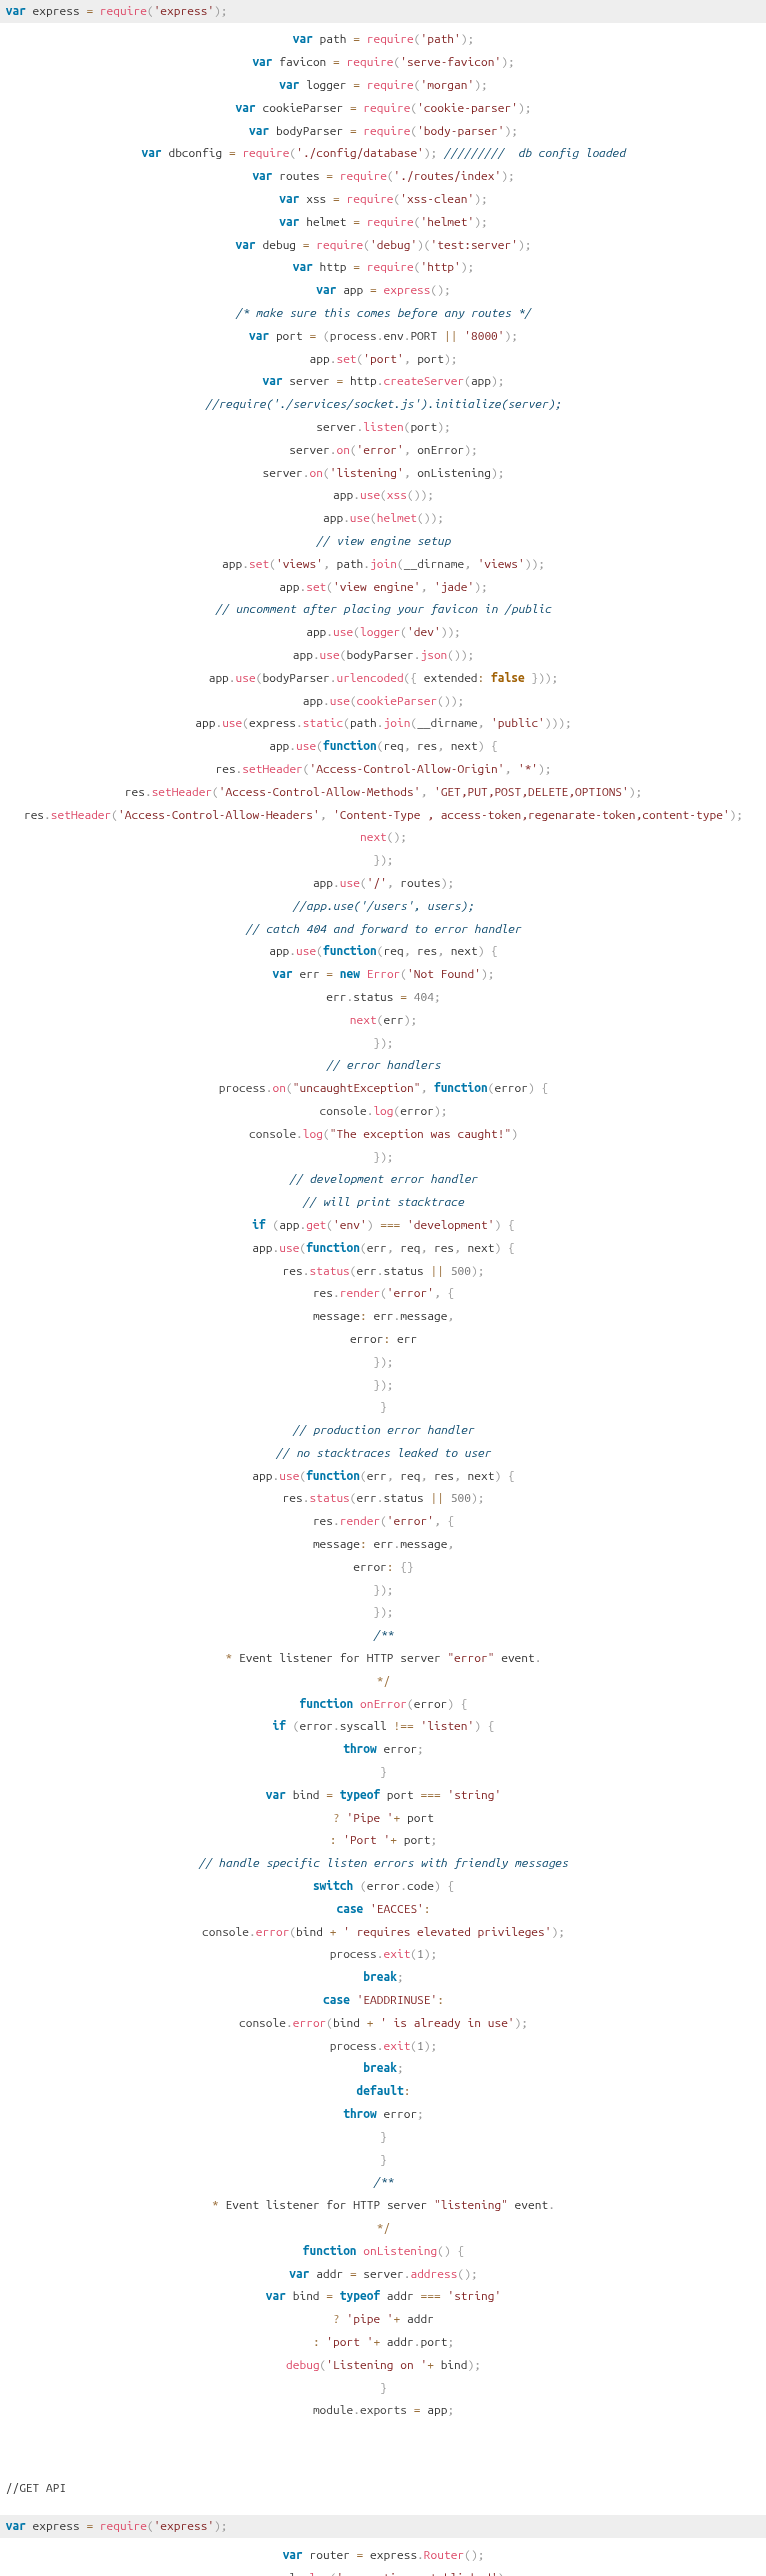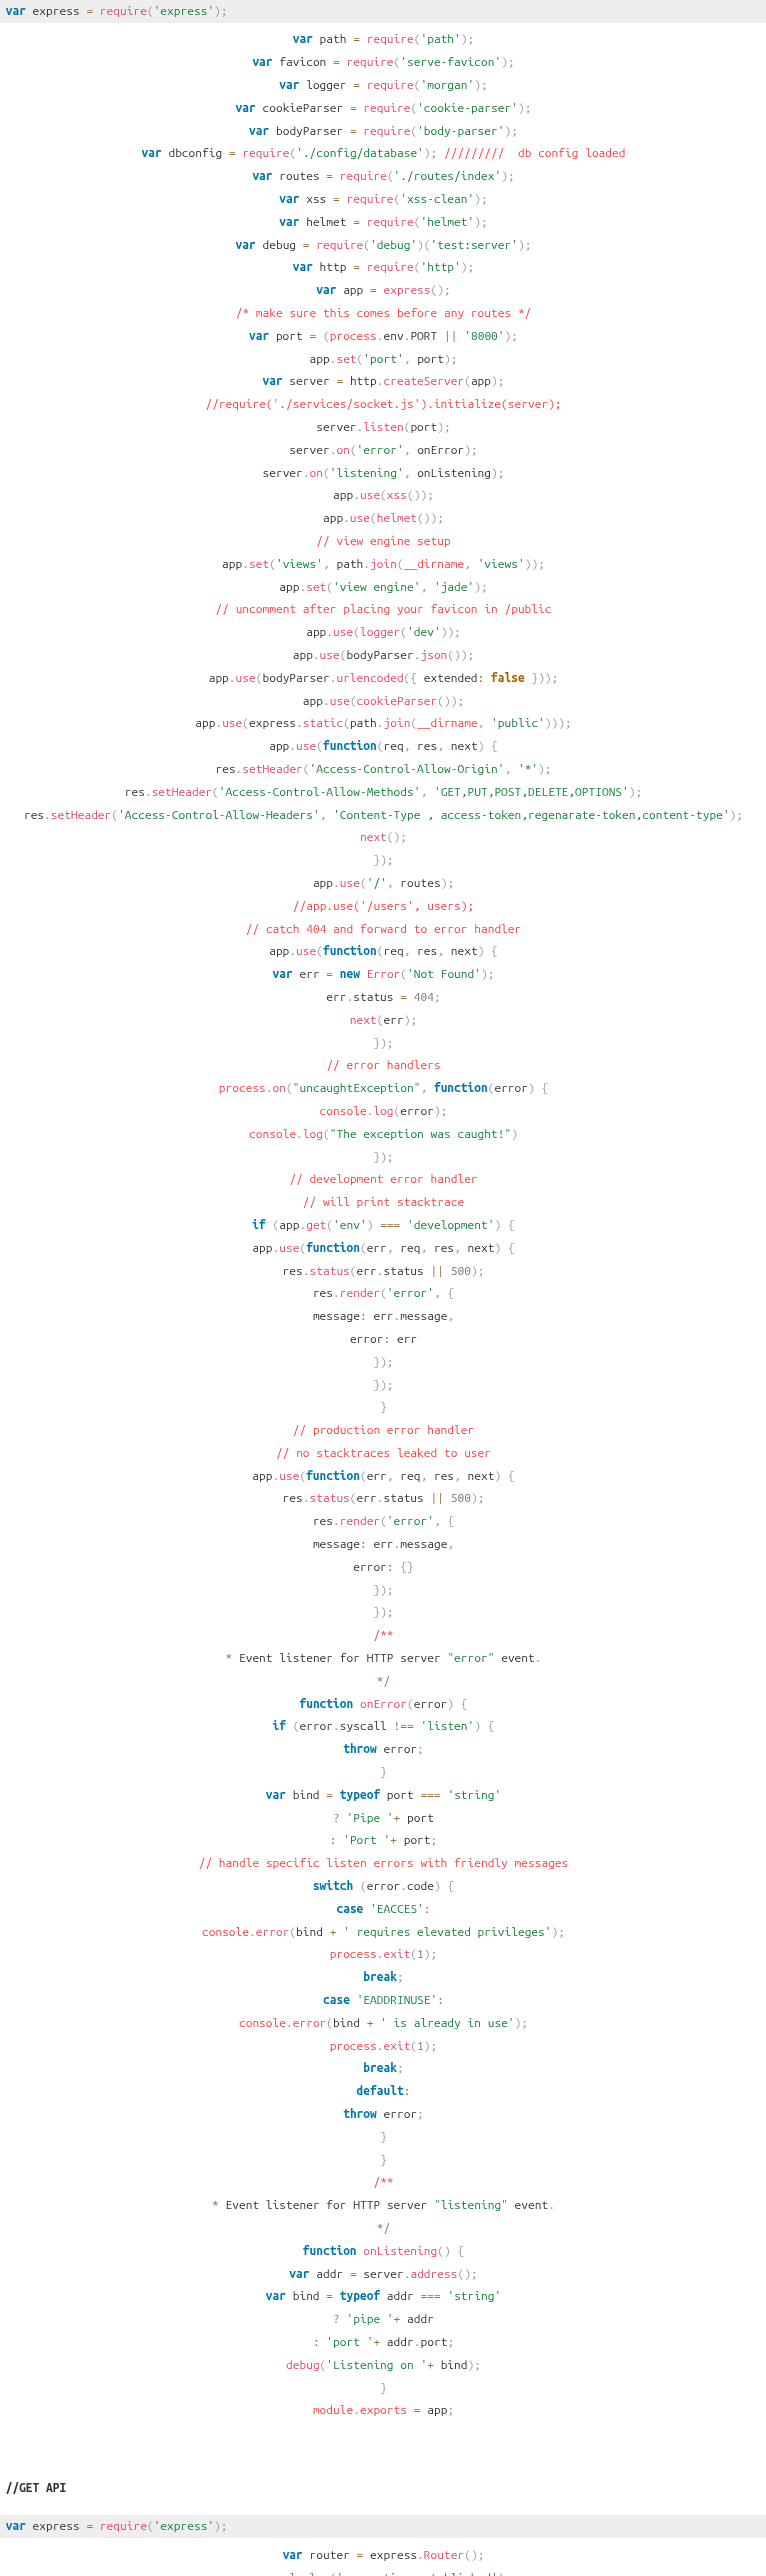--- a/index.html
+++ b/index.html
@@ -22,32 +22,32 @@
   .code-block {
     padding: 3.8px 5.7px 3.8px 5.7px;
     white-space: pre;
     margin-bottom: 14px;
     text-align: center;
   }
   .spacer { height: 24px; background: #fff; }
   .spacer-small { height: 9.5px; background: #fff; }
   .heading {
     padding: 3.8px 5.7px;
-    font-weight: bold;
+    font-weight: normal;
     color: #333;
     margin-bottom: 11.4px;
   }
   
   .kw  { color: #0077aa; font-weight: bold; }   
-  .str { color: #15803d; }                      
+  .str { color: #7f1d1d; }                      
   .num { color: #737373; }                      
   .fn  { color: #dd4a68; }                      
-  .cm  { color: #ef4444; }  
+  .cm  { color: #0c4a6e; font-style: italic; }  
   .id  { color: #333; }                         
-  .glb { color: #ef4444; }                      
+  .glb { color: #404040; }                      
   .pn  { color: #999; }                         
   .op  { color: #9a6e3a; }                      
   .bool{ color: #a16207; font-weight: bold; }   
 </style>
 </head>
 <body>
 
 <div class="highlight-block"><span><span class="kw">var</span> <span class="id">express</span> <span class="op">=</span> <span class="fn">require</span><span class="pn">(</span><span class="str">'express'</span><span class="pn">)</span><span class="pn">;</span></span></div>
 <div class="code-block" id="code1"><div><span class="kw">var</span> <span class="id">path</span> <span class="op">=</span> <span class="fn">require</span><span class="pn">(</span><span class="str">'path'</span><span class="pn">)</span><span class="pn">;</span></div><div><span class="kw">var</span> <span class="id">favicon</span> <span class="op">=</span> <span class="fn">require</span><span class="pn">(</span><span class="str">'serve-favicon'</span><span class="pn">)</span><span class="pn">;</span></div><div><span class="kw">var</span> <span class="id">logger</span> <span class="op">=</span> <span class="fn">require</span><span class="pn">(</span><span class="str">'morgan'</span><span class="pn">)</span><span class="pn">;</span></div><div><span class="kw">var</span> <span class="id">cookieParser</span> <span class="op">=</span> <span class="fn">require</span><span class="pn">(</span><span class="str">'cookie-parser'</span><span class="pn">)</span><span class="pn">;</span></div><div><span class="kw">var</span> <span class="id">bodyParser</span> <span class="op">=</span> <span class="fn">require</span><span class="pn">(</span><span class="str">'body-parser'</span><span class="pn">)</span><span class="pn">;</span></div><div><span class="kw">var</span> <span class="id">dbconfig</span> <span class="op">=</span> <span class="fn">require</span><span class="pn">(</span><span class="str">'./config/database'</span><span class="pn">)</span><span class="pn">;</span> <span class="cm">/////////  db config loaded</span></div><div><span class="kw">var</span> <span class="id">routes</span> <span class="op">=</span> <span class="fn">require</span><span class="pn">(</span><span class="str">'./routes/index'</span><span class="pn">)</span><span class="pn">;</span></div><div><span class="kw">var</span> <span class="id">xss</span> <span class="op">=</span> <span class="fn">require</span><span class="pn">(</span><span class="str">'xss-clean'</span><span class="pn">)</span><span class="pn">;</span></div><div><span class="kw">var</span> <span class="id">helmet</span> <span class="op">=</span> <span class="fn">require</span><span class="pn">(</span><span class="str">'helmet'</span><span class="pn">)</span><span class="pn">;</span></div><div><span class="kw">var</span> <span class="id">debug</span> <span class="op">=</span> <span class="fn">require</span><span class="pn">(</span><span class="str">'debug'</span><span class="pn">)</span><span class="pn">(</span><span class="str">'test:server'</span><span class="pn">)</span><span class="pn">;</span></div><div><span class="kw">var</span> <span class="id">http</span> <span class="op">=</span> <span class="fn">require</span><span class="pn">(</span><span class="str">'http'</span><span class="pn">)</span><span class="pn">;</span></div><div><span class="kw">var</span> <span class="id">app</span> <span class="op">=</span> <span class="fn">express</span><span class="pn">(</span><span class="pn">)</span><span class="pn">;</span></div><div><span class="cm">/* make sure this comes before any routes */</span></div><div><span class="kw">var</span> <span class="id">port</span> <span class="op">=</span> <span class="pn">(</span><span class="glb">process</span><span class="pn">.</span><span class="id">env</span><span class="pn">.</span><span class="id">PORT</span> <span class="op">|</span><span class="op">|</span> <span class="str">'8000'</span><span class="pn">)</span><span class="pn">;</span></div><div><span class="id">app</span><span class="pn">.</span><span class="fn">set</span><span class="pn">(</span><span class="str">'port'</span><span class="pn">,</span> <span class="id">port</span><span class="pn">)</span><span class="pn">;</span></div><div><span class="kw">var</span> <span class="id">server</span> <span class="op">=</span> <span class="id">http</span><span class="pn">.</span><span class="fn">createServer</span><span class="pn">(</span><span class="id">app</span><span class="pn">)</span><span class="pn">;</span></div><div><span class="cm">//require('./services/socket.js').initialize(server);</span></div><div><span class="id">server</span><span class="pn">.</span><span class="fn">listen</span><span class="pn">(</span><span class="id">port</span><span class="pn">)</span><span class="pn">;</span></div><div><span class="id">server</span><span class="pn">.</span><span class="fn">on</span><span class="pn">(</span><span class="str">'error'</span><span class="pn">,</span> <span class="id">onError</span><span class="pn">)</span><span class="pn">;</span></div><div><span class="id">server</span><span class="pn">.</span><span class="fn">on</span><span class="pn">(</span><span class="str">'listening'</span><span class="pn">,</span> <span class="id">onListening</span><span class="pn">)</span><span class="pn">;</span></div><div><span class="id">app</span><span class="pn">.</span><span class="fn">use</span><span class="pn">(</span><span class="fn">xss</span><span class="pn">(</span><span class="pn">)</span><span class="pn">)</span><span class="pn">;</span></div><div><span class="id">app</span><span class="pn">.</span><span class="fn">use</span><span class="pn">(</span><span class="fn">helmet</span><span class="pn">(</span><span class="pn">)</span><span class="pn">)</span><span class="pn">;</span></div><div><span class="cm">// view engine setup</span></div><div><span class="id">app</span><span class="pn">.</span><span class="fn">set</span><span class="pn">(</span><span class="str">'views'</span><span class="pn">,</span> <span class="id">path</span><span class="pn">.</span><span class="fn">join</span><span class="pn">(</span><span class="glb">__dirname</span><span class="pn">,</span> <span class="str">'views'</span><span class="pn">)</span><span class="pn">)</span><span class="pn">;</span></div><div><span class="id">app</span><span class="pn">.</span><span class="fn">set</span><span class="pn">(</span><span class="str">'view engine'</span><span class="pn">,</span> <span class="str">'jade'</span><span class="pn">)</span><span class="pn">;</span></div><div><span class="cm">// uncomment after placing your favicon in /public</span></div><div><span class="id">app</span><span class="pn">.</span><span class="fn">use</span><span class="pn">(</span><span class="fn">logger</span><span class="pn">(</span><span class="str">'dev'</span><span class="pn">)</span><span class="pn">)</span><span class="pn">;</span></div><div><span class="id">app</span><span class="pn">.</span><span class="fn">use</span><span class="pn">(</span><span class="id">bodyParser</span><span class="pn">.</span><span class="fn">json</span><span class="pn">(</span><span class="pn">)</span><span class="pn">)</span><span class="pn">;</span></div><div><span class="id">app</span><span class="pn">.</span><span class="fn">use</span><span class="pn">(</span><span class="id">bodyParser</span><span class="pn">.</span><span class="fn">urlencoded</span><span class="pn">(</span><span class="pn">{</span> <span class="id">extended</span><span class="op">:</span> <span class="bool">false</span> <span class="pn">}</span><span class="pn">)</span><span class="pn">)</span><span class="pn">;</span></div><div><span class="id">app</span><span class="pn">.</span><span class="fn">use</span><span class="pn">(</span><span class="fn">cookieParser</span><span class="pn">(</span><span class="pn">)</span><span class="pn">)</span><span class="pn">;</span></div><div><span class="id">app</span><span class="pn">.</span><span class="fn">use</span><span class="pn">(</span><span class="id">express</span><span class="pn">.</span><span class="fn">static</span><span class="pn">(</span><span class="id">path</span><span class="pn">.</span><span class="fn">join</span><span class="pn">(</span><span class="glb">__dirname</span><span class="pn">,</span> <span class="str">'public'</span><span class="pn">)</span><span class="pn">)</span><span class="pn">)</span><span class="pn">;</span></div><div><span class="id">app</span><span class="pn">.</span><span class="fn">use</span><span class="pn">(</span><span class="kw">function</span><span class="pn">(</span><span class="id">req</span><span class="pn">,</span> <span class="id">res</span><span class="pn">,</span> <span class="id">next</span><span class="pn">)</span> <span class="pn">{</span></div><div><span class="id">res</span><span class="pn">.</span><span class="fn">setHeader</span><span class="pn">(</span><span class="str">'Access-Control-Allow-Origin'</span><span class="pn">,</span> <span class="str">'*'</span><span class="pn">)</span><span class="pn">;</span></div><div><span class="id">res</span><span class="pn">.</span><span class="fn">setHeader</span><span class="pn">(</span><span class="str">'Access-Control-Allow-Methods'</span><span class="pn">,</span> <span class="str">'GET,PUT,POST,DELETE,OPTIONS'</span><span class="pn">)</span><span class="pn">;</span></div><div><span class="id">res</span><span class="pn">.</span><span class="fn">setHeader</span><span class="pn">(</span><span class="str">'Access-Control-Allow-Headers'</span><span class="pn">,</span> <span class="str">'Content-Type , access-token,regenarate-token,content-type'</span><span class="pn">)</span><span class="pn">;</span></div><div><span class="fn">next</span><span class="pn">(</span><span class="pn">)</span><span class="pn">;</span></div><div><span class="pn">}</span><span class="pn">)</span><span class="pn">;</span></div><div><span class="id">app</span><span class="pn">.</span><span class="fn">use</span><span class="pn">(</span><span class="str">'/'</span><span class="pn">,</span> <span class="id">routes</span><span class="pn">)</span><span class="pn">;</span></div><div><span class="cm">//app.use('/users', users);</span></div><div><span class="cm">// catch 404 and forward to error handler</span></div><div><span class="id">app</span><span class="pn">.</span><span class="fn">use</span><span class="pn">(</span><span class="kw">function</span><span class="pn">(</span><span class="id">req</span><span class="pn">,</span> <span class="id">res</span><span class="pn">,</span> <span class="id">next</span><span class="pn">)</span> <span class="pn">{</span></div><div><span class="kw">var</span> <span class="id">err</span> <span class="op">=</span> <span class="kw">new</span> <span class="fn">Error</span><span class="pn">(</span><span class="str">'Not Found'</span><span class="pn">)</span><span class="pn">;</span></div><div><span class="id">err</span><span class="pn">.</span><span class="id">status</span> <span class="op">=</span> <span class="num">404</span><span class="pn">;</span></div><div><span class="fn">next</span><span class="pn">(</span><span class="id">err</span><span class="pn">)</span><span class="pn">;</span></div><div><span class="pn">}</span><span class="pn">)</span><span class="pn">;</span></div><div><span class="cm">// error handlers</span></div><div><span class="glb">process</span><span class="pn">.</span><span class="fn">on</span><span class="pn">(</span><span class="str">"uncaughtException"</span><span class="pn">,</span> <span class="kw">function</span><span class="pn">(</span><span class="id">error</span><span class="pn">)</span> <span class="pn">{</span></div><div><span class="glb">console</span><span class="pn">.</span><span class="fn">log</span><span class="pn">(</span><span class="id">error</span><span class="pn">)</span><span class="pn">;</span></div><div><span class="glb">console</span><span class="pn">.</span><span class="fn">log</span><span class="pn">(</span><span class="str">"The exception was caught!"</span><span class="pn">)</span></div><div><span class="pn">}</span><span class="pn">)</span><span class="pn">;</span></div><div><span class="cm">// development error handler</span></div><div><span class="cm">// will print stacktrace</span></div><div><span class="kw">if</span> <span class="pn">(</span><span class="id">app</span><span class="pn">.</span><span class="fn">get</span><span class="pn">(</span><span class="str">'env'</span><span class="pn">)</span> <span class="op">=</span><span class="op">=</span><span class="op">=</span> <span class="str">'development'</span><span class="pn">)</span> <span class="pn">{</span></div><div><span class="id">app</span><span class="pn">.</span><span class="fn">use</span><span class="pn">(</span><span class="kw">function</span><span class="pn">(</span><span class="id">err</span><span class="pn">,</span> <span class="id">req</span><span class="pn">,</span> <span class="id">res</span><span class="pn">,</span> <span class="id">next</span><span class="pn">)</span> <span class="pn">{</span></div><div><span class="id">res</span><span class="pn">.</span><span class="fn">status</span><span class="pn">(</span><span class="id">err</span><span class="pn">.</span><span class="id">status</span> <span class="op">|</span><span class="op">|</span> <span class="num">500</span><span class="pn">)</span><span class="pn">;</span></div><div><span class="id">res</span><span class="pn">.</span><span class="fn">render</span><span class="pn">(</span><span class="str">'error'</span><span class="pn">,</span> <span class="pn">{</span></div><div><span class="id">message</span><span class="op">:</span> <span class="id">err</span><span class="pn">.</span><span class="id">message</span><span class="pn">,</span></div><div><span class="id">error</span><span class="op">:</span> <span class="id">err</span></div><div><span class="pn">}</span><span class="pn">)</span><span class="pn">;</span></div><div><span class="pn">}</span><span class="pn">)</span><span class="pn">;</span></div><div><span class="pn">}</span></div><div><span class="cm">// production error handler</span></div><div><span class="cm">// no stacktraces leaked to user</span></div><div><span class="id">app</span><span class="pn">.</span><span class="fn">use</span><span class="pn">(</span><span class="kw">function</span><span class="pn">(</span><span class="id">err</span><span class="pn">,</span> <span class="id">req</span><span class="pn">,</span> <span class="id">res</span><span class="pn">,</span> <span class="id">next</span><span class="pn">)</span> <span class="pn">{</span></div><div><span class="id">res</span><span class="pn">.</span><span class="fn">status</span><span class="pn">(</span><span class="id">err</span><span class="pn">.</span><span class="id">status</span> <span class="op">|</span><span class="op">|</span> <span class="num">500</span><span class="pn">)</span><span class="pn">;</span></div><div><span class="id">res</span><span class="pn">.</span><span class="fn">render</span><span class="pn">(</span><span class="str">'error'</span><span class="pn">,</span> <span class="pn">{</span></div><div><span class="id">message</span><span class="op">:</span> <span class="id">err</span><span class="pn">.</span><span class="id">message</span><span class="pn">,</span></div><div><span class="id">error</span><span class="op">:</span> <span class="pn">{</span><span class="pn">}</span></div><div><span class="pn">}</span><span class="pn">)</span><span class="pn">;</span></div><div><span class="pn">}</span><span class="pn">)</span><span class="pn">;</span></div><div><span class="cm">/**</span></div><div><span class="op">*</span> <span class="id">Event</span> <span class="id">listener</span> <span class="id">for</span> <span class="id">HTTP</span> <span class="id">server</span> <span class="str">"error"</span> <span class="id">event</span><span class="pn">.</span></div><div><span class="op">*</span><span class="op">/</span></div><div><span class="kw">function</span> <span class="fn">onError</span><span class="pn">(</span><span class="id">error</span><span class="pn">)</span> <span class="pn">{</span></div><div><span class="kw">if</span> <span class="pn">(</span><span class="id">error</span><span class="pn">.</span><span class="id">syscall</span> <span class="op">!</span><span class="op">=</span><span class="op">=</span> <span class="str">'listen'</span><span class="pn">)</span> <span class="pn">{</span></div><div><span class="kw">throw</span> <span class="id">error</span><span class="pn">;</span></div><div><span class="pn">}</span></div><div><span class="kw">var</span> <span class="id">bind</span> <span class="op">=</span> <span class="kw">typeof</span> <span class="id">port</span> <span class="op">=</span><span class="op">=</span><span class="op">=</span> <span class="str">'string'</span></div><div><span class="op">?</span> <span class="str">'Pipe '</span><span class="op">+</span> <span class="id">port</span></div><div><span class="op">:</span> <span class="str">'Port '</span><span class="op">+</span> <span class="id">port</span><span class="pn">;</span></div><div><span class="cm">// handle specific listen errors with friendly messages</span></div><div><span class="kw">switch</span> <span class="pn">(</span><span class="id">error</span><span class="pn">.</span><span class="id">code</span><span class="pn">)</span> <span class="pn">{</span></div><div><span class="kw">case</span> <span class="str">'EACCES'</span><span class="op">:</span></div><div><span class="glb">console</span><span class="pn">.</span><span class="fn">error</span><span class="pn">(</span><span class="id">bind</span> <span class="op">+</span> <span class="str">' requires elevated privileges'</span><span class="pn">)</span><span class="pn">;</span></div><div><span class="glb">process</span><span class="pn">.</span><span class="fn">exit</span><span class="pn">(</span><span class="num">1</span><span class="pn">)</span><span class="pn">;</span></div><div><span class="kw">break</span><span class="pn">;</span></div><div><span class="kw">case</span> <span class="str">'EADDRINUSE'</span><span class="op">:</span></div><div><span class="glb">console</span><span class="pn">.</span><span class="fn">error</span><span class="pn">(</span><span class="id">bind</span> <span class="op">+</span> <span class="str">' is already in use'</span><span class="pn">)</span><span class="pn">;</span></div><div><span class="glb">process</span><span class="pn">.</span><span class="fn">exit</span><span class="pn">(</span><span class="num">1</span><span class="pn">)</span><span class="pn">;</span></div><div><span class="kw">break</span><span class="pn">;</span></div><div><span class="kw">default</span><span class="op">:</span></div><div><span class="kw">throw</span> <span class="id">error</span><span class="pn">;</span></div><div><span class="pn">}</span></div><div><span class="pn">}</span></div><div><span class="cm">/**</span></div><div><span class="op">*</span> <span class="id">Event</span> <span class="id">listener</span> <span class="id">for</span> <span class="id">HTTP</span> <span class="id">server</span> <span class="str">"listening"</span> <span class="id">event</span><span class="pn">.</span></div><div><span class="op">*</span><span class="op">/</span></div><div><span class="kw">function</span> <span class="fn">onListening</span><span class="pn">(</span><span class="pn">)</span> <span class="pn">{</span></div><div><span class="kw">var</span> <span class="id">addr</span> <span class="op">=</span> <span class="id">server</span><span class="pn">.</span><span class="fn">address</span><span class="pn">(</span><span class="pn">)</span><span class="pn">;</span></div><div><span class="kw">var</span> <span class="id">bind</span> <span class="op">=</span> <span class="kw">typeof</span> <span class="id">addr</span> <span class="op">=</span><span class="op">=</span><span class="op">=</span> <span class="str">'string'</span></div><div><span class="op">?</span> <span class="str">'pipe '</span><span class="op">+</span> <span class="id">addr</span></div><div><span class="op">:</span> <span class="str">'port '</span><span class="op">+</span> <span class="id">addr</span><span class="pn">.</span><span class="id">port</span><span class="pn">;</span></div><div><span class="fn">debug</span><span class="pn">(</span><span class="str">'Listening on '</span><span class="op">+</span> <span class="id">bind</span><span class="pn">)</span><span class="pn">;</span></div><div><span class="pn">}</span></div><div><span class="glb">module</span><span class="pn">.</span><span class="glb">exports</span> <span class="op">=</span> <span class="id">app</span><span class="pn">;</span></div></div>
 

